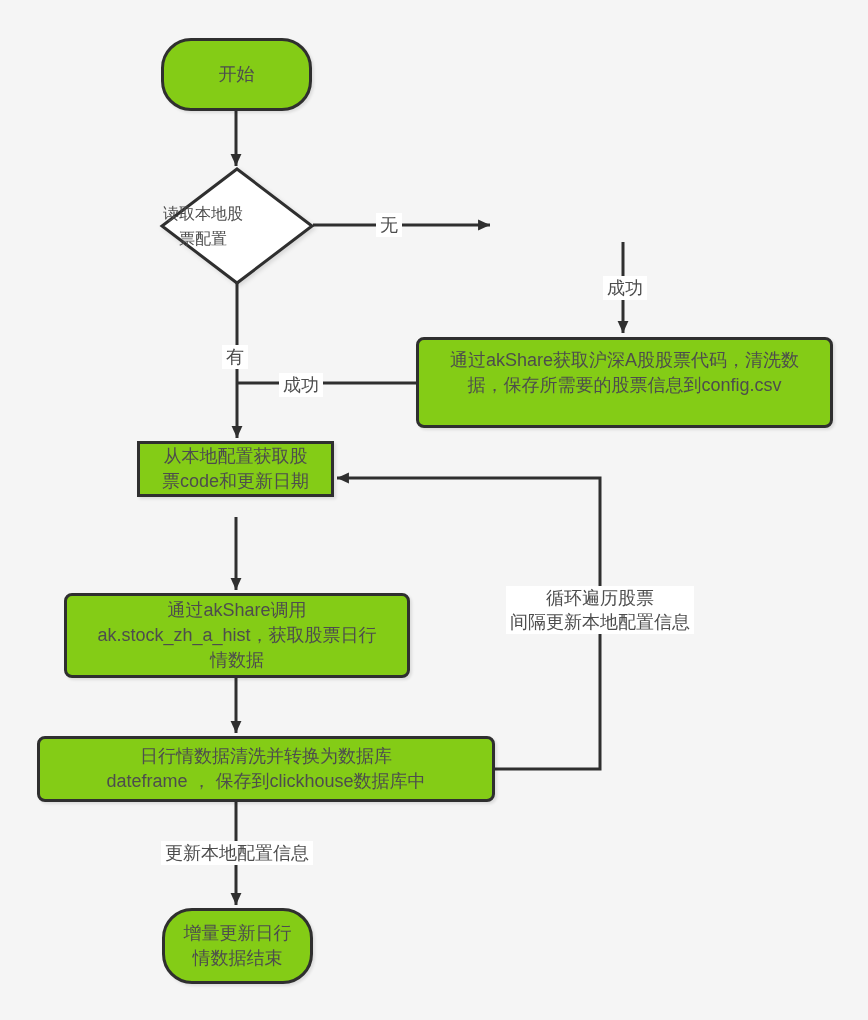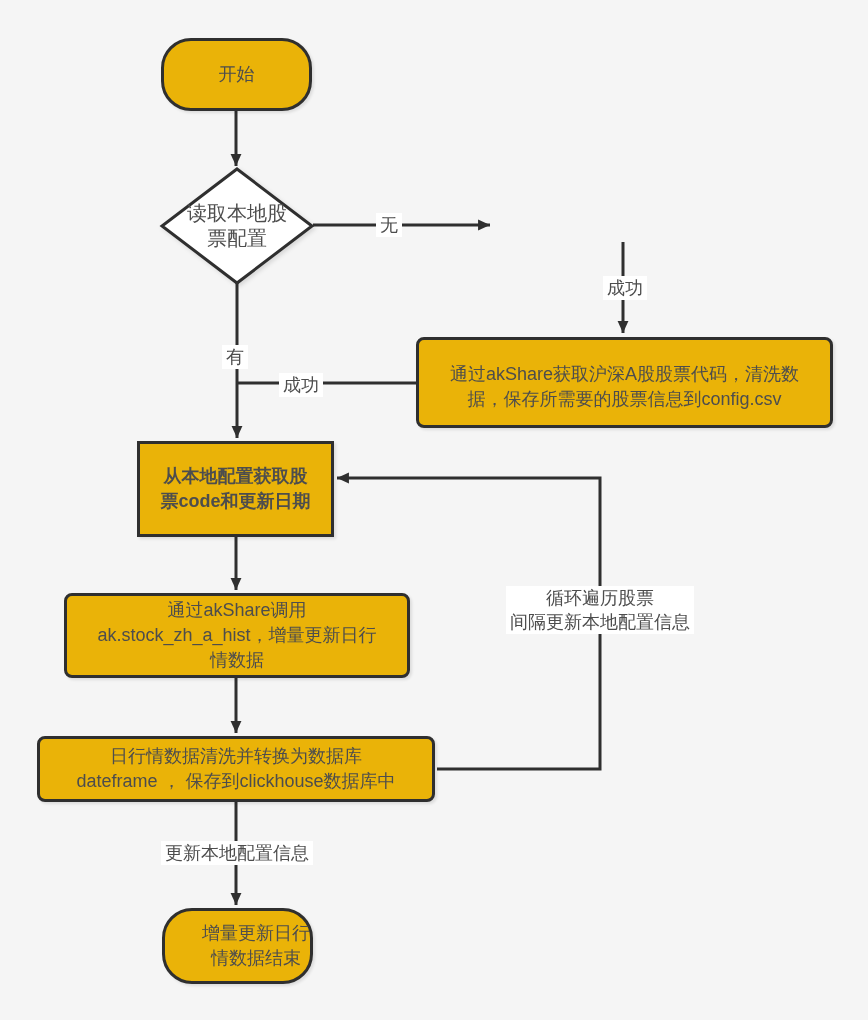--- a/index.html
+++ b/index.html
@@ -13,43 +13,43 @@
     overflow: hidden;
   }
   .edges-svg {
     position: absolute;
     left: 0; top: 0;
     width: 868px; height: 1020px;
   }
   .node {
     position: absolute;
     box-sizing: border-box;
-    background: #eab308;
+    background: #84cc16;
     border: 3px solid #2f2f2f;
     display: flex;
     align-items: center;
     justify-content: center;
     text-align: center;
     font-size: 18px;
     line-height: 25px;
     white-space: pre-line;
     box-shadow: 2px 2px 3px rgba(0,0,0,0.10);
   }
   .stadium { border-radius: 30px; }
   .rounded { border-radius: 8px; }
   .small-rounded { border-radius: 6px; }
   .square { border-radius: 0; }
-  .top-aligned { align-items: center; padding-top: 8px; }
+  .top-aligned { align-items: flex-start; padding-top: 8px; }
   .diamond-label {
     position: absolute;
     display: flex;
     align-items: center;
-    justify-content: center;
+    justify-content: flex-start;
     text-align: center;
-    font-size: 20px;
+    font-size: 16px;
     line-height: 25px;
     white-space: pre-line;
     background: transparent;
   }
   .edge-label {
     position: absolute;
     transform: translate(-50%, -50%);
     background: #ffffff;
     padding: 0 4px;
     font-size: 18px;
@@ -92,37 +92,37 @@
     <span>读取本地股
 票配置</span>
   </div>
 
 
   <div class="node rounded top-aligned" style="left:416px; top:337px; width:417px; height:91px;">
     <span>通过akShare获取沪深A股股票代码，清洗数
 据，保存所需要的股票信息到config.csv</span>
   </div>
 
-  <div class="node square" style="left:137px; top:441px; width:197px; height:96px;font-weight:bold;">
+  <div class="node square" style="left:137px; top:441px; width:197px; height:56px;">
     <span>从本地配置获取股
 票code和更新日期</span>
   </div>
 
   <div class="node rounded" style="left:64px; top:593px; width:346px; height:85px;">
     <span>通过akShare调用
-ak.stock_zh_a_hist，增量更新日行
+ak.stock_zh_a_hist，获取股票日行
 情数据</span>
   </div>
 
-  <div class="node rounded" style="left:37px; top:736px; width:398px; height:66px;">
+  <div class="node rounded" style="left:37px; top:736px; width:458px; height:66px;">
     <span>日行情数据清洗并转换为数据库
 dateframe ， 保存到clickhouse数据库中</span>
   </div>
 
-  <div class="node stadium" style="left:162px; top:908px; width:151px; height:76px;justify-content:flex-end;">
+  <div class="node stadium" style="left:162px; top:908px; width:151px; height:76px;">
     <span>增量更新日行
 情数据结束</span>
   </div>
 
   <div class="edge-label" style="left:389px; top:225px;">无</div>
 
   <div class="edge-label" style="left:625px; top:288px;">成功</div>
 
   <div class="edge-label" style="left:235px; top:357px;">有</div>
 

